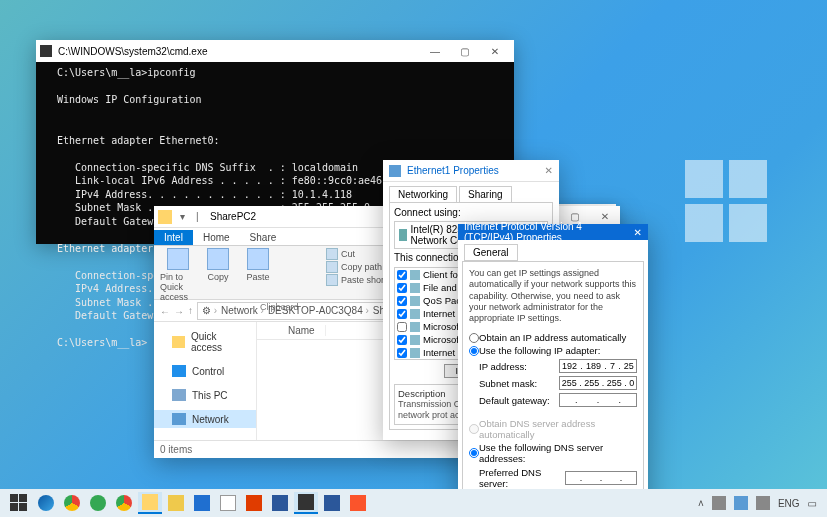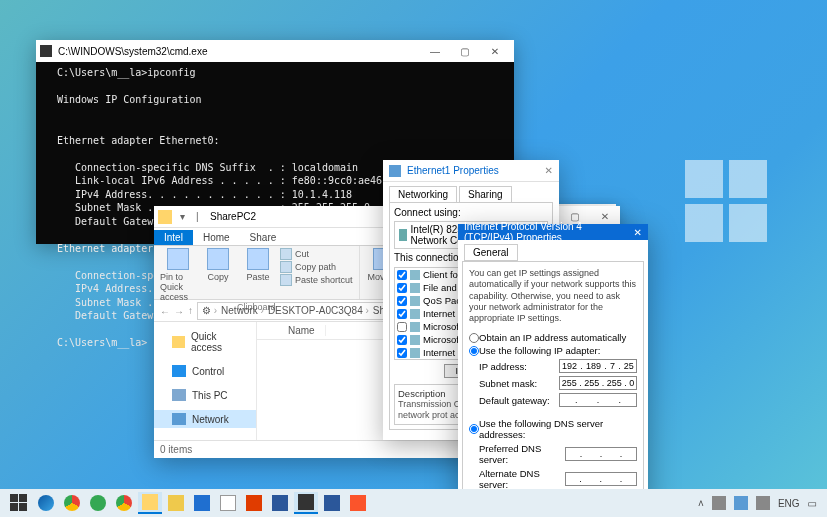--- a/index.html
+++ b/index.html
@@ -22,21 +22,21 @@
 .exp-title .sp { flex:1; }
 .exp-title .wbtn{ width:30px; text-align:center; color:#666; }
 .ribbon-tabs { height: 18px; display:flex; align-items:flex-end; border-bottom:1px solid #d0d0d0; font-size:10px; }
 .ribbon-tabs .tab { padding:2px 10px; color:#444; }
 .ribbon-tabs .tab.file { background:#0078d7; color:#fff; }
 .ribbon { height: 54px; background:#f5f5f5; border-bottom:1px solid #d8d8d8; display:flex; }
 .rgrp { border-right:1px solid #e0e0e0; padding:2px 6px; display:flex; flex-direction:column; justify-content:space-between; }
 .rgrp .row { display:flex; gap:4px; }
 .rgrp .big { display:flex; flex-direction:column; align-items:center; font-size:9px; color:#555; width:36px; }
 .rgrp .big .ic { width:22px; height:22px; background:#b8d8ff; border:1px solid #7aa8d8; margin-bottom:2px; }
-.rgrp .sm { display:flex; align-items:center; font-size:9px; color:#555; gap:3px; }
+.rgrp .sm { display:flex; align-items:center; font-size:9px; color:#555; gap:3px;margin-left:46px; }
 .rgrp .sm .ic{ width:12px; height:12px; background:#c8ddf0; border:1px solid #9bc; }
 .rgrp .label { font-size:9px; color:#777; text-align:center; }
 .addr { height:22px; border-bottom:1px solid #e0e0e0; display:flex; align-items:center; gap:4px; padding:0 6px; font-size:10px; color:#555; }
 .addr .nav { color:#888; }
 .addr .path { flex:1; display:flex; align-items:center; gap:4px; border:1px solid #d0d0d0; height:18px; padding:0 4px; }
 .addr .path span::after{ content:" ›"; color:#aaa; }
 .explorer-body { flex:1; display:flex; overflow:hidden; }
 .nav-pane { width:103px; border-right:1px solid #e8e8e8; padding:6px 0; font-size:10px; }
 .nav-item { padding:3px 10px 3px 18px; display:flex; align-items:center; gap:6px; color:#333; }
 .nav-item .ni { width:14px; height:12px; }
@@ -366,20 +366,24 @@
       </div>
     <div class="frow">
         <label>Subnet mask:</label>
         <div class="ipbox"><span>255</span>.<span>255</span>.<span>255</span>.<span>0</span></div>
       </div>
     <div class="frow">
         <label>Default gateway:</label>
         <div class="ipbox"><span></span>.<span></span>.<span></span>.<span></span></div>
       </div>
     <div style="height:6px"></div>
+    <div class="radio" style="color:#aaa">
+        <input type="radio" disabled="" style="">
+        <span>Obtain DNS server address automatically</span>
+      </div>
     <div class="radio">
         <input type="radio" checked="" style="">
         <span>Use the following DNS server addresses:</span>
       </div>
     <div class="frow">
         <label>Preferred DNS server:</label>
         <div class="ipbox"><span></span>.<span></span>.<span></span>.<span></span></div>
       </div>
     <div class="frow">
         <label>Alternate DNS server:</label>

